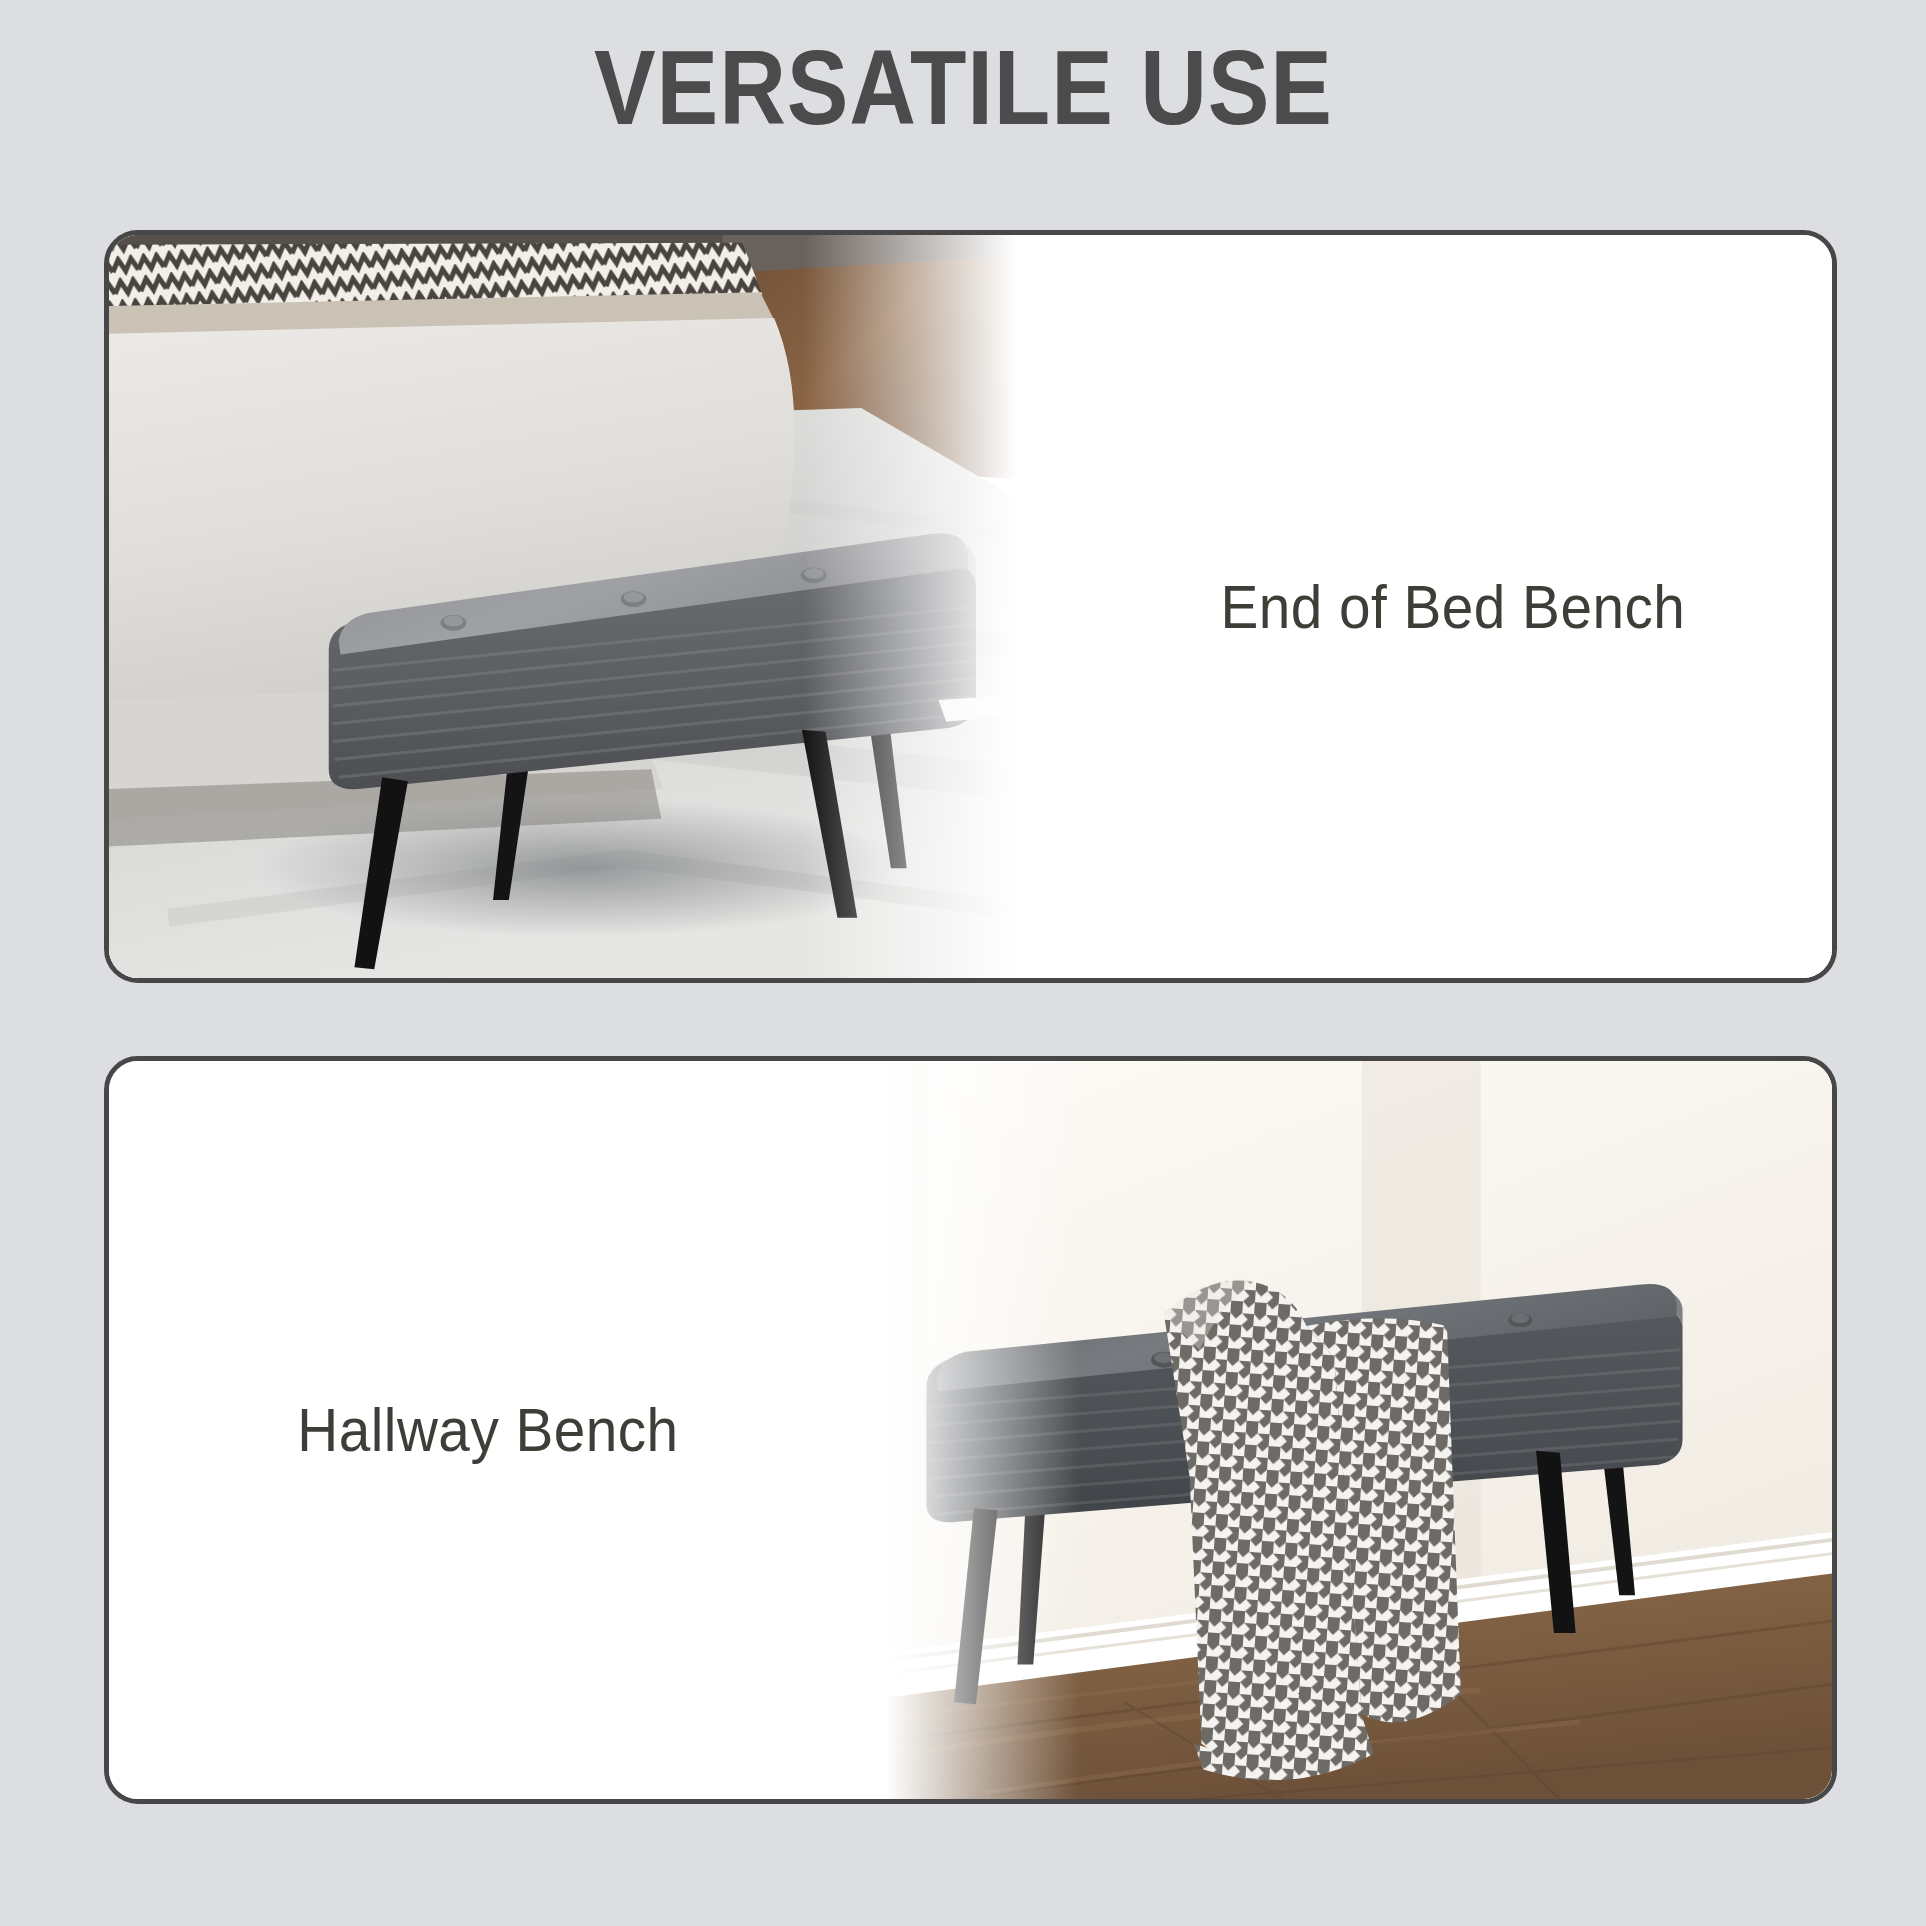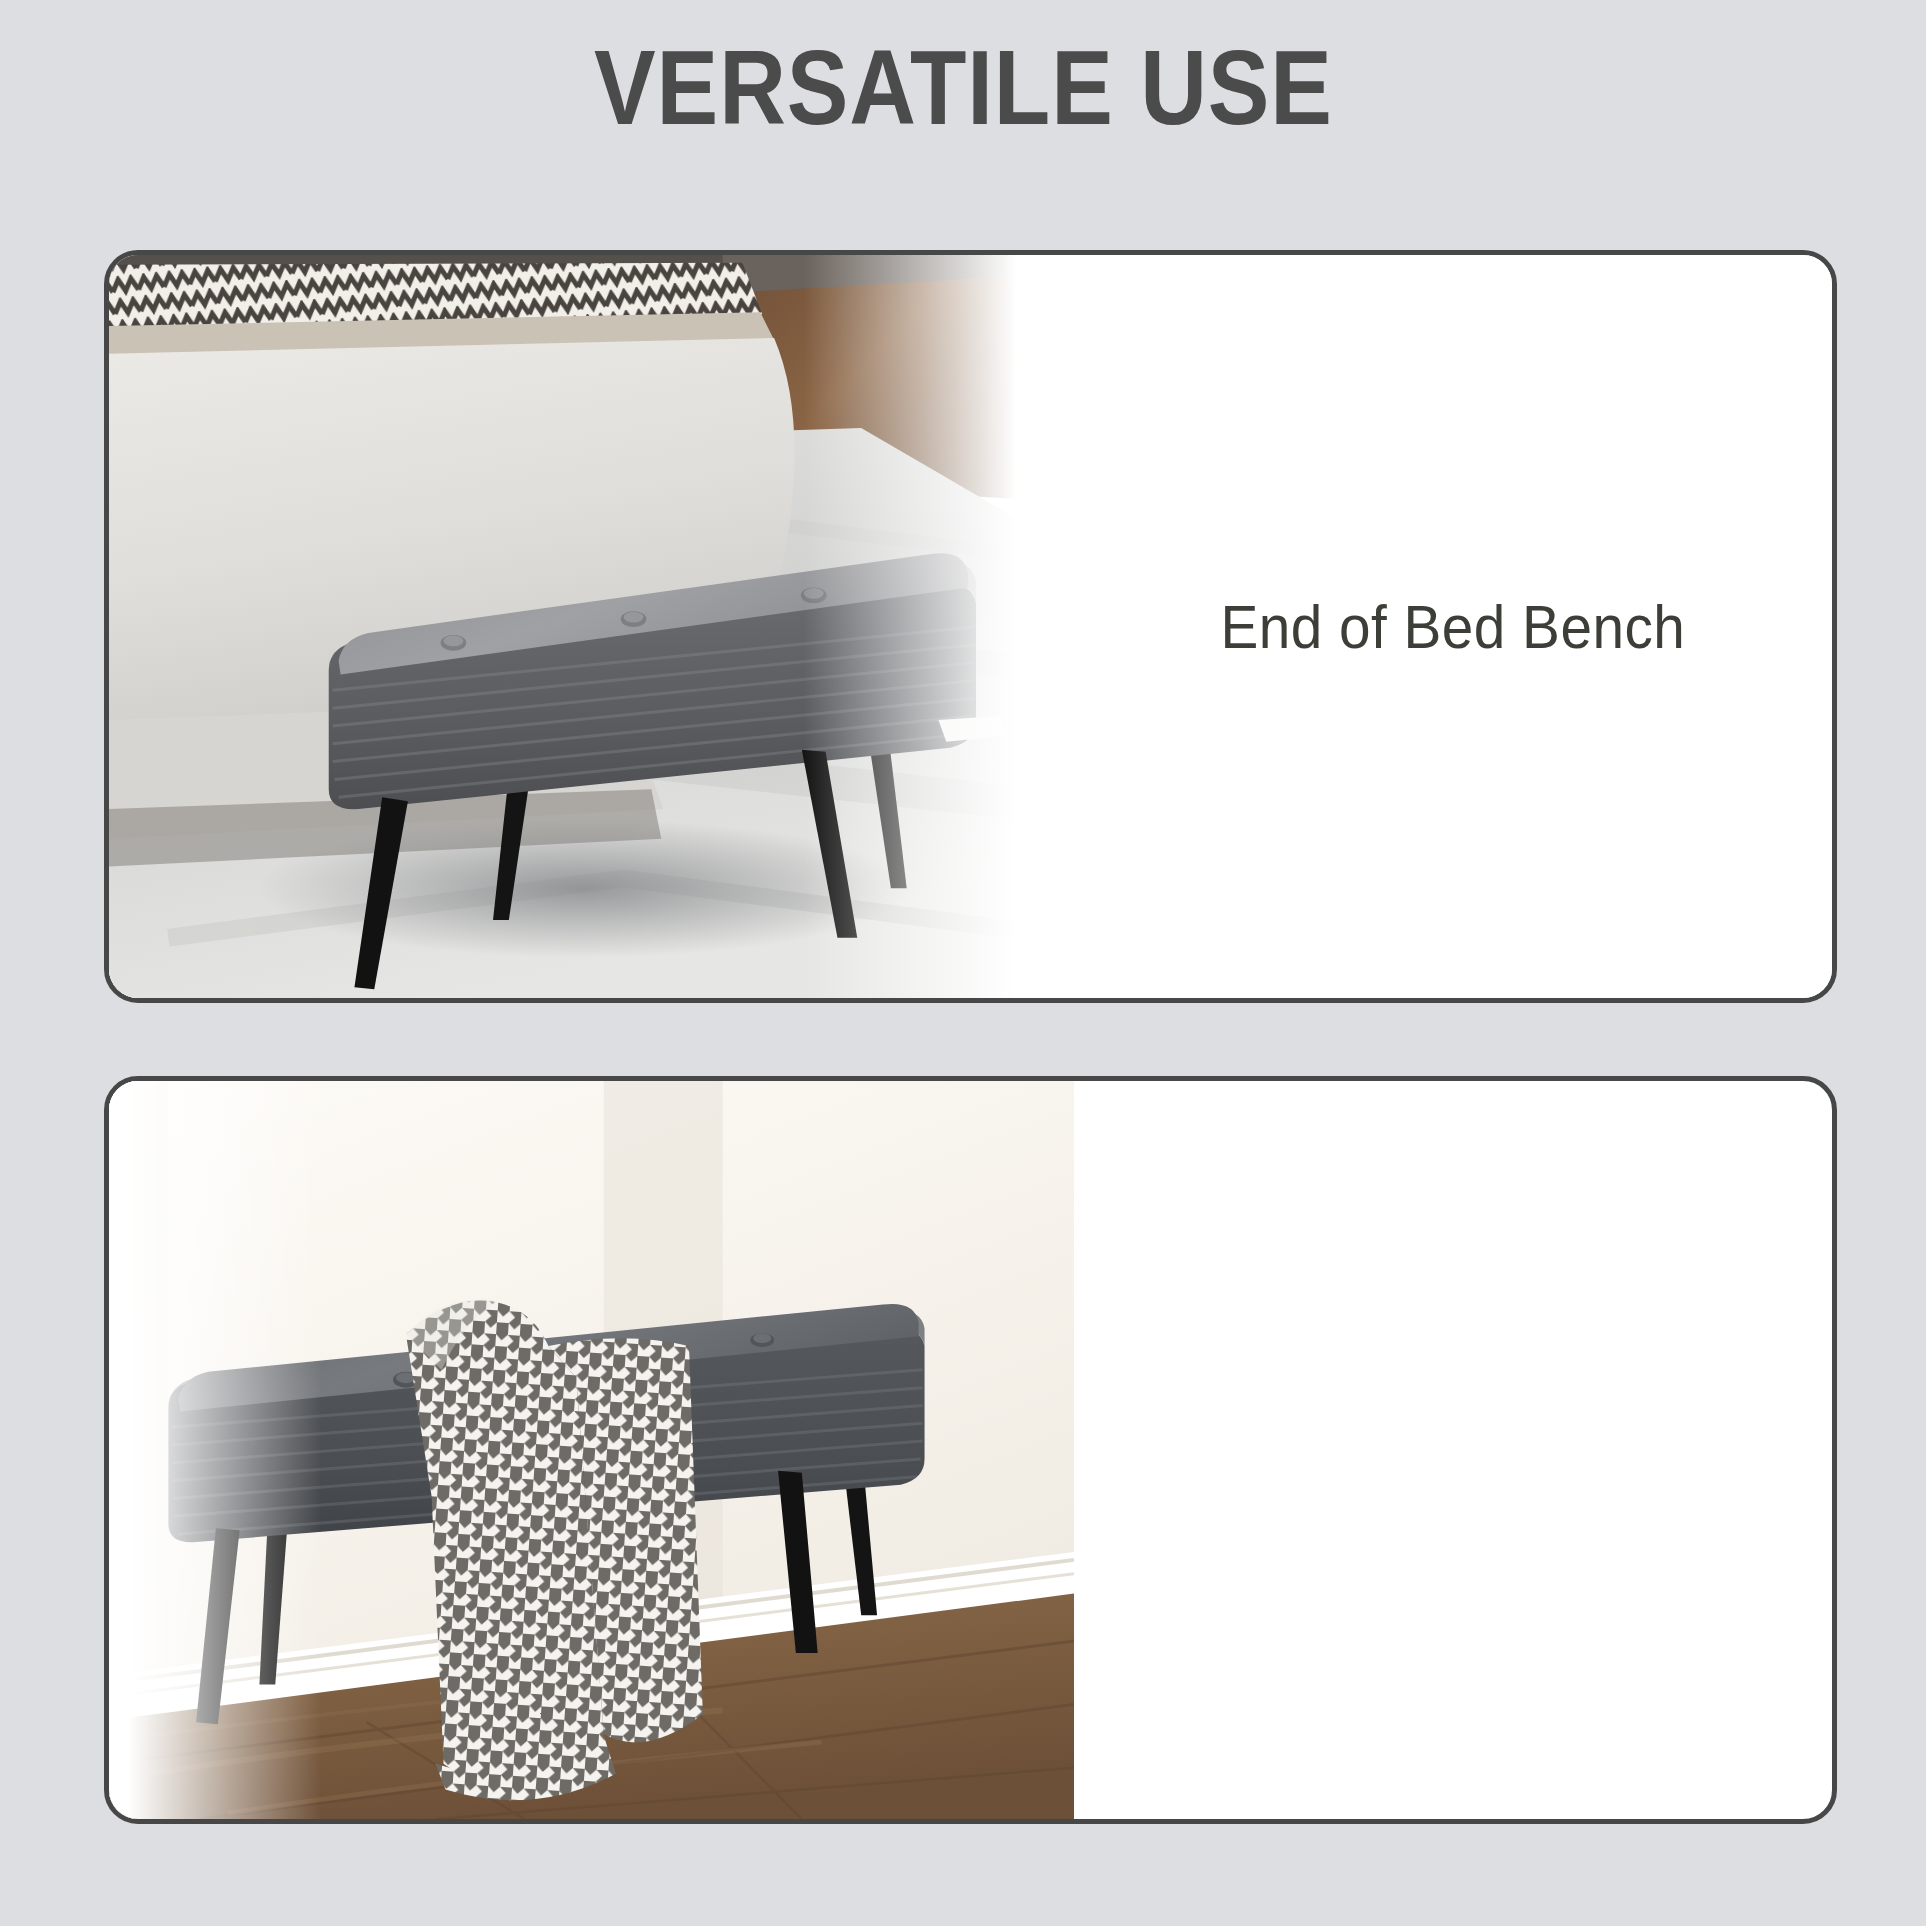--- a/index.html
+++ b/index.html
@@ -28,21 +28,20 @@
   }
 
   
   .card{
     position:absolute;
     border:5px solid #474747;
     border-radius:34px;
     background:#ffffff;
     overflow:hidden;
     box-sizing:border-box;
-    margin-top:20px;
   }
   #card-top{left:104px;top:230px;width:1733px;height:753px;}
   #card-bottom{left:104px;top:1056px;width:1733px;height:748px;}
 
   .card-inner{position:absolute;inset:0;display:flex;}
 
   .photo-pane{position:relative;overflow:hidden;background:#fff;}
   .text-pane{
     position:relative;flex:1;background:#fff;
     display:flex;align-items:center;justify-content:center;
@@ -176,20 +175,23 @@
       <div class="text-pane">
         <div class="caption">End of Bed Bench</div>
       </div>
 
     </div>
   </div>
 
   <div class="card" id="card-bottom">
     <div class="card-inner">
 
+      <div class="text-pane">
+        <div class="caption">Hallway Bench</div>
+      </div>
 
       <div class="photo-pane">
         <svg class="scene" viewBox="0 0 975 746" preserveAspectRatio="xMidYMid slice">
           <defs>
             <linearGradient id="wallG2" x1="0" y1="0" x2="0.5" y2="1">
               <stop offset="0" stop-color="#fdfbf7"></stop>
               <stop offset="0.5" stop-color="#f7f3ec"></stop>
               <stop offset="1" stop-color="#efeae1"></stop>
             </linearGradient>
             <linearGradient id="woodG2" x1="0" y1="0" x2="0.4" y2="1">

